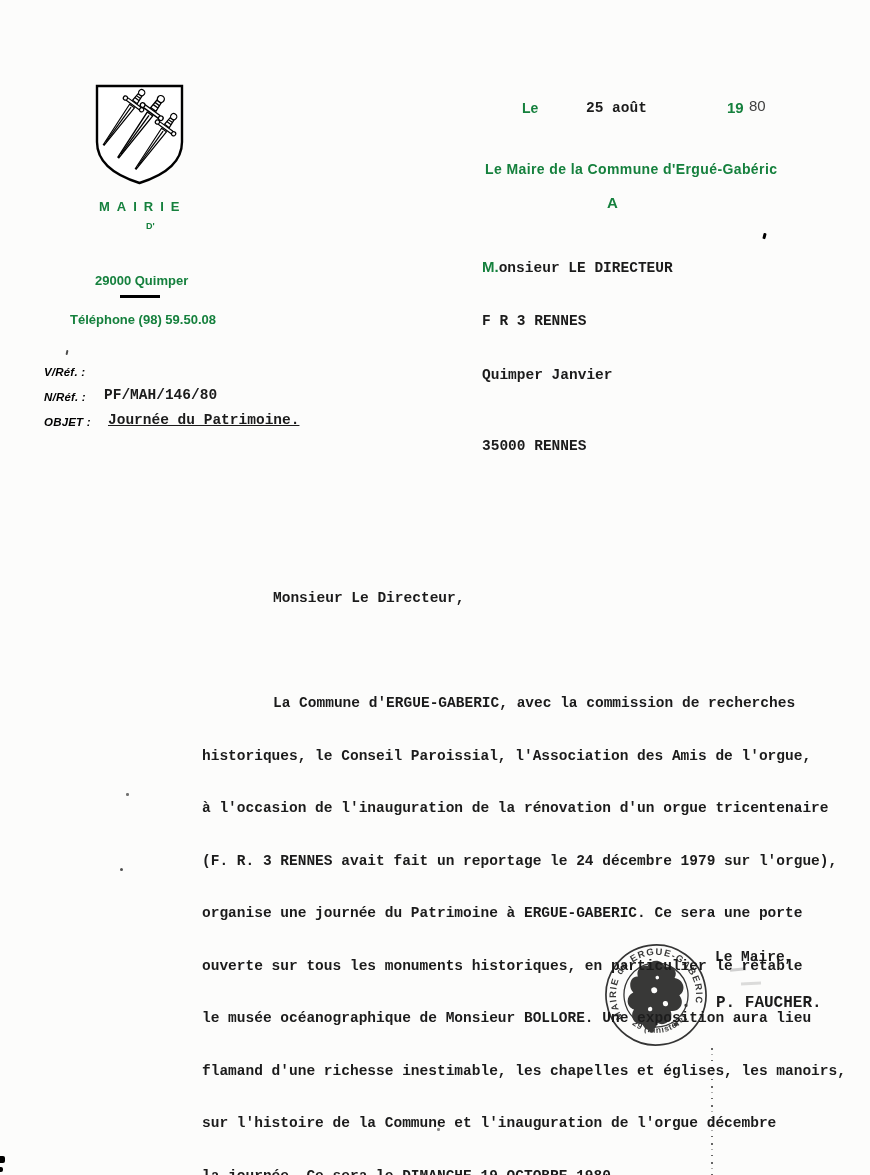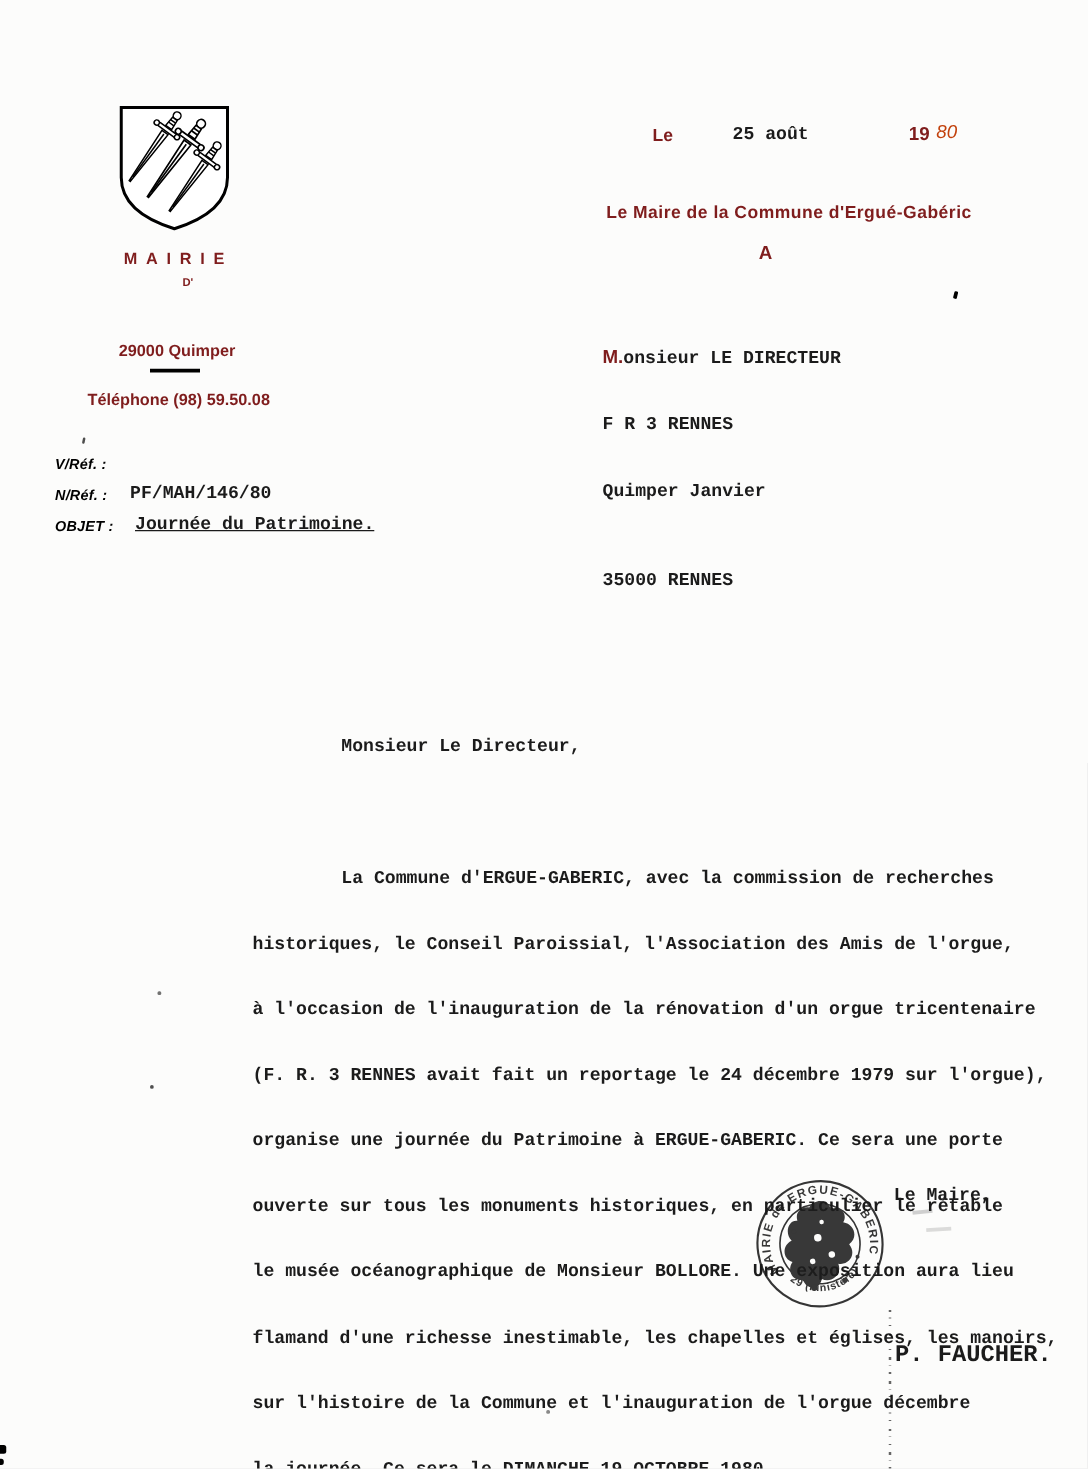--- a/index.html
+++ b/index.html
@@ -1,19 +1,19 @@
 <!DOCTYPE html>
 <html><head>
 <meta charset="utf-8">
 <style>
   html,body{margin:0;padding:0;background:#e8e8e8;}
   .pg{position:relative;width:870px;height:1175px;background:#fcfcfb;overflow:hidden;
       font-family:"Liberation Sans",sans-serif;}
   .abs{position:absolute;}
-  .print{font-family:"Liberation Sans",sans-serif;font-weight:700;color:#7f1d1d;}
+  .print{font-family:"Liberation Sans",sans-serif;font-weight:700;color:#15803d;}
   .typed{font-family:"Liberation Mono",monospace;font-weight:700;color:#1b1b1b;}
   .body-text{font-size:14.5px;line-height:17.5px;white-space:pre;}
   .bline{height:17.5px;}
   .ind{padding-left:71px;}
   .para{margin-top:17.5px;}
   .reflab{font-style:italic;font-size:11.5px;letter-spacing:.2px;color:#000;}
   .refval{font-size:14.5px;line-height:15px;}
   .addr{font-size:14.5px;line-height:18px;white-space:pre;}
   .rule{background:#000;}
   .nz{position:absolute;background:#161616;border-radius:50%;}
@@ -50,26 +50,26 @@
 
   <div class="abs print" style="left:99px;top:199px;font-size:13px;letter-spacing:7px;">MAIRIE</div>
   <div class="abs print" style="left:146px;top:221px;font-size:9px;">D'</div>
   <div class="abs print" style="left:95px;top:273px;font-size:13px;">29000 Quimper</div>
   <div class="abs rule" style="left:120px;top:295px;width:40px;height:2.5px;"></div>
   <div class="abs print" style="left:70px;top:312px;font-size:13px;">Téléphone (98) 59.50.08</div>
 
   <div class="abs print" style="left:522px;top:100px;font-size:14px;">Le</div>
   <div class="abs typed" style="left:586px;top:100px;font-size:14.5px;">25 août</div>
   <div class="abs print" style="left:727px;top:99px;font-size:15px;">19</div>
-  <div class="abs" style="left:749px;top:97px;font-size:15px;color:#c2410c;font-family:'Liberation Sans',sans-serif;font-style:italic;">80</div>
+  <div class="abs" style="left:749px;top:97px;font-size:15px;color:#404040;font-family:'Liberation Sans',sans-serif;">80</div>
 
   <div class="abs print" style="left:485px;top:161px;font-size:14px;letter-spacing:.4px;">Le Maire de la Commune d'Ergué-Gabéric</div>
   <div class="abs print" style="left:607px;top:194px;font-size:15px;">A</div>
 
-  <div class="abs typed addr" style="left:482px;top:241px;">
+  <div class="abs typed addr" style="left:482px;top:222px;">
     <div class="bline"><span class="print" style="font-size:15px;">M.</span><span>onsieur LE DIRECTEUR</span></div>
     <div>F R 3 RENNES</div>
     <div>Quimper Janvier</div>
     <div style="margin-top:17px;">35000 RENNES</div>
   </div>
 
   <div class="abs print reflab" style="left:44px;top:366px;">V/Réf. :</div>
   <div class="abs print reflab" style="left:44px;top:391px;">N/Réf. :</div>
   <div class="abs typed refval" style="left:104px;top:388px;">PF/MAH/146/80</div>
   <div class="abs print reflab" style="left:44px;top:416px;">OBJET :</div>
@@ -87,21 +87,21 @@
       <div class="bline">le musée océanographique de Monsieur BOLLORE. Une exposition aura lieu</div>
       <div class="bline">flamand d'une richesse inestimable, les chapelles et églises, les manoirs,</div>
       <div class="bline">sur l'histoire de la Commune et l'inauguration de l'orgue décembre</div>
       <div class="bline">la journée. Ce sera le DIMANCHE 19 OCTOBRE 1980.</div>
     </div>
     
     
   </div>
 
   <div class="abs typed" style="left:715px;top:949px;font-size:14.5px;">Le Maire,</div>
-  <div class="abs typed" style="left:716px;top:1073px;font-size:19px;text-align:center;">P. FAUCHER.</div>
+  <div class="abs typed" style="left:716px;top:994px;font-size:16px;text-align:center;">P. FAUCHER.</div>
 
   <svg class="abs" style="left:598px;top:936px;" width="120" height="118" viewBox="598 936 120 118">
     <g transform="rotate(-9 656 995)" fill="none" stroke="#1a1a1a" opacity="0.88">
       <circle cx="656" cy="995" r="50" stroke-width="1.7"></circle>
       <circle cx="656" cy="995" r="32" stroke-width="1.3"></circle>
       <defs>
         <path id="arcTop" d="M 621.4,1015 A 40,40 0 1 1 690.6,1015"></path>
         <path id="arcBot" d="M 626.9,1019.4 A 38,38 0 0 0 685.1,1019.4"></path>
       </defs>
       <text font-size="9.5" font-weight="bold" fill="#1a1a1a" stroke="none" letter-spacing="0.6">

